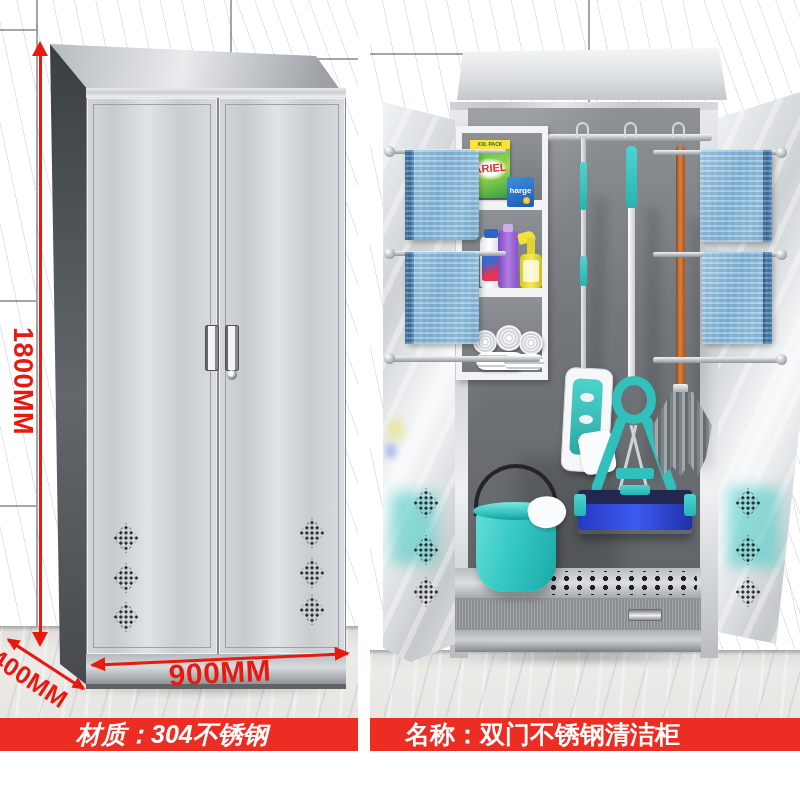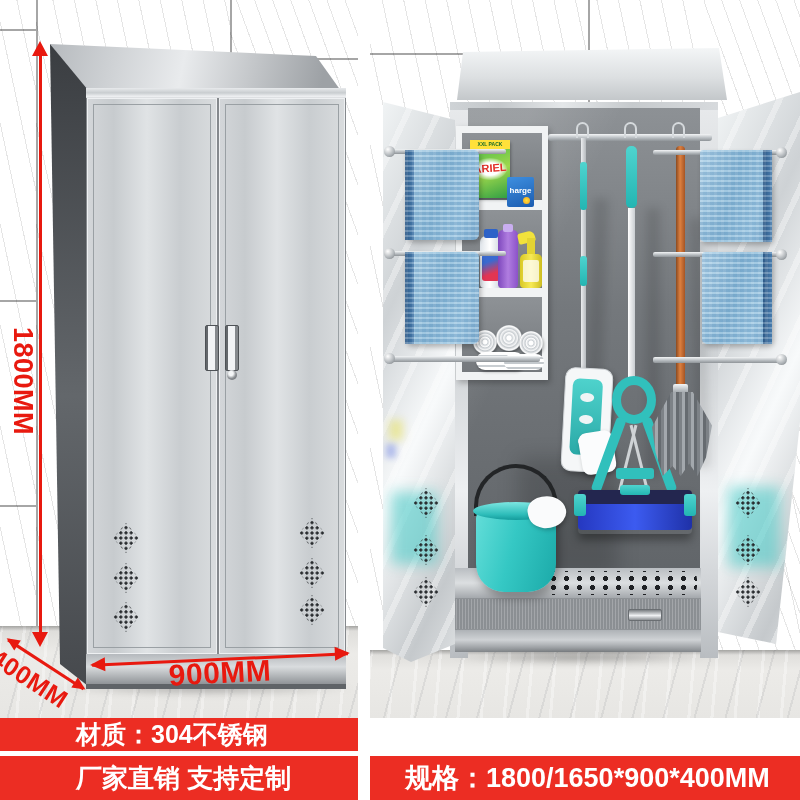--- a/index.html
+++ b/index.html
@@ -292,24 +292,21 @@
     <div class="abs ball" style="left:406px;top:354px;"></div>
     <div class="abs towel" style="left:330px;top:150px;width:72px;height:92px;">
       <div class="fold" style="right:0;"></div>
     </div>
     <div class="abs towel" style="left:332px;top:252px;width:70px;height:92px;">
       <div class="fold" style="right:0;"></div>
     </div>
   </div>
 
   <div class="abs" style="left:0;top:718px;width:800px;height:82px;background:#ffffff;">
-    <div class="abs band" style="left:0;top:0;width:358px;height:33px;">
+    <div class="abs band" style="left:0;top:0;width:358px;height:33px;font-style:italic;">
       <span style="padding-left:76px;font-size:25px;">材质：304不锈钢</span>
     </div>
-    <div class="abs band" style="left:0;top:38px;width:358px;height:44px;">
-      <span style="padding-left:76px;font-size:26px;">厂家直销 支持定制</span>
-    </div>
-    <div class="abs band" style="left:370px;top:38px;width:430px;height:44px;">
-      <span style="padding-left:35px;font-size:27px;">规格：1800/1650*900*400MM</span>
+    <div class="abs band" style="left:370px;top:0;width:430px;height:33px;">
+      <span style="padding-left:35px;font-size:25px;">名称：双门不锈钢清洁柜</span>
     </div>
   </div>
 
 </div>
 
 </body></html>

